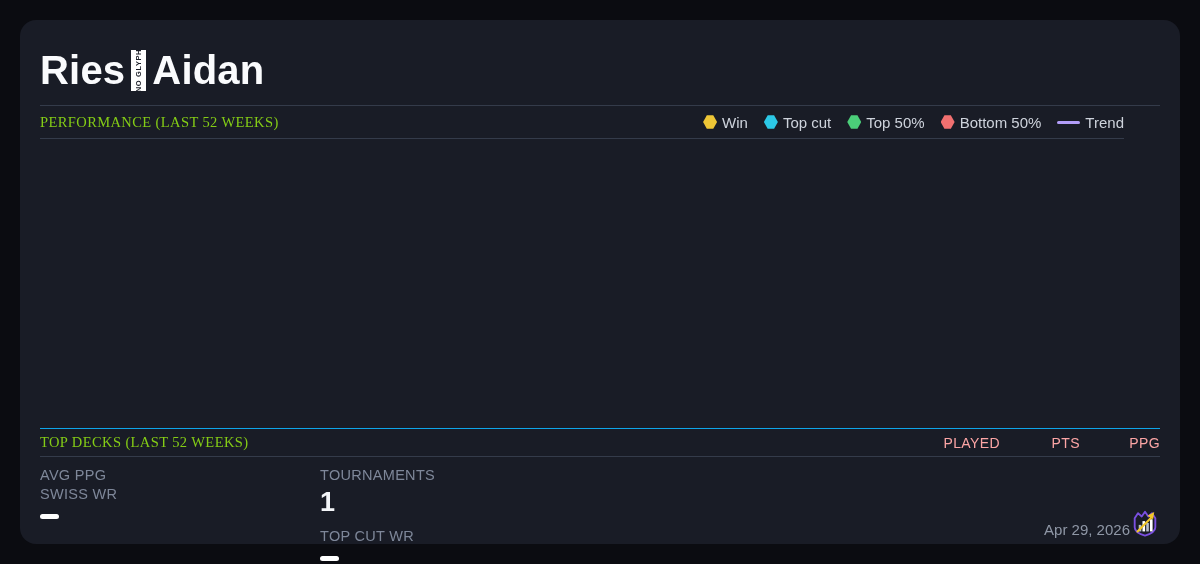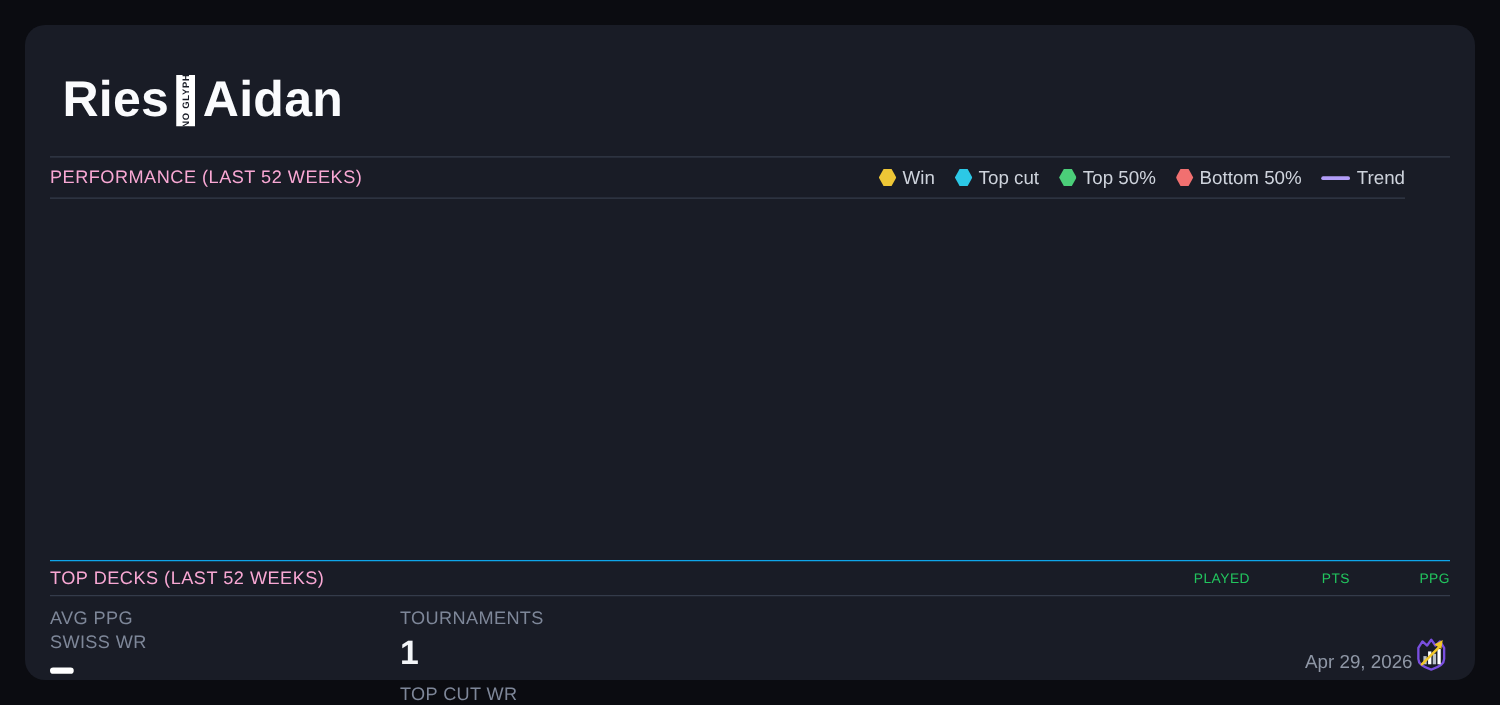--- a/index.html
+++ b/index.html
@@ -10,54 +10,54 @@
     position:relative; overflow:hidden;
   }
   .card {
     position:absolute; left:20px; top:20px;
     width:1160px; height:524px;
     background:#191c26; border-radius:16px;
     box-sizing:border-box; padding:0 20px;
   }
   
   .card-title {
-    margin:10px; height:85px; box-sizing:border-box; padding-top:16px;
+    margin:0; height:85px; box-sizing:border-box; padding-top:16px;
     display:flex; align-items:center;
     color:#fafbfd; font-size:40px; font-weight:800; letter-spacing:0.2px;
   }
   .tofu {
     display:inline-flex; align-items:center; justify-content:center;
     width:15px; height:41px; background:#ffffff; margin:0 6px;
     overflow:hidden; flex:0 0 auto;
   }
   .tofu-text {
     transform:rotate(-90deg); white-space:nowrap;
     font-size:7.5px; font-weight:800; letter-spacing:0.6px; color:#191c26;
   }
   .divider { height:1px; background:#343b4a; }
   
   .perf-row {
     width:1084px; height:32px; box-sizing:content-box;
     display:flex; align-items:center; justify-content:space-between;
     border-bottom:1px solid #343b4a;
   }
-  .section-title { font-size:14.5px; color:#f9a8d4; letter-spacing:0.4px; }
+  .section-title { font-size:14.5px; color:#84cc16; letter-spacing:0.4px;font-family:Liberation Serif, serif; }
   .legend { display:flex; align-items:center; gap:16px; }
   .legend-item { display:flex; align-items:center; gap:5px; font-size:15px; color:#ced3dc;justify-content:space-between; }
   .marker-hex { width:14px; height:14px; clip-path:polygon(27% 2%,73% 2%,100% 50%,73% 98%,27% 98%,0 50%); }
   .marker-line { width:23px; height:3px; border-radius:2px; }
   
   .chart-area { height:289px; }
   
   .topdecks-row {
     height:27px; display:flex; align-items:center; justify-content:space-between;
     border-top:1px solid #0ea5e9; border-bottom:1px solid #343b4a;
   }
   .td-cols { display:flex; }
-  .td-col { width:80px; text-align:right; font-size:11px; color:#22c55e; letter-spacing:0.4px; }
+  .td-col { width:80px; text-align:right; font-size:14px; color:#fca5a5; letter-spacing:0.4px; }
   
   .stats-grid { display:grid; grid-template-columns:repeat(4,280px); padding-top:7px; }
   .stat-label { font-size:14.5px; color:#7e8799; letter-spacing:0.3px; padding-top:3px; }
   .stat-value { font-size:27px; font-weight:800; color:#f3f5f8; padding:4px 0 7px; letter-spacing:0.3px; }
   .stat-value.muted-val { color:#6f7787; }
   .record .w { color:#42d475; }
   .record .l { color:#f56b6b; }
   .record .d { color:#6f7787; }
   .record .sep { color:#cbd2dc; }
   .dash-bar { display:inline-block; width:19px; height:5px; border-radius:2.5px; margin-top:12px; }

